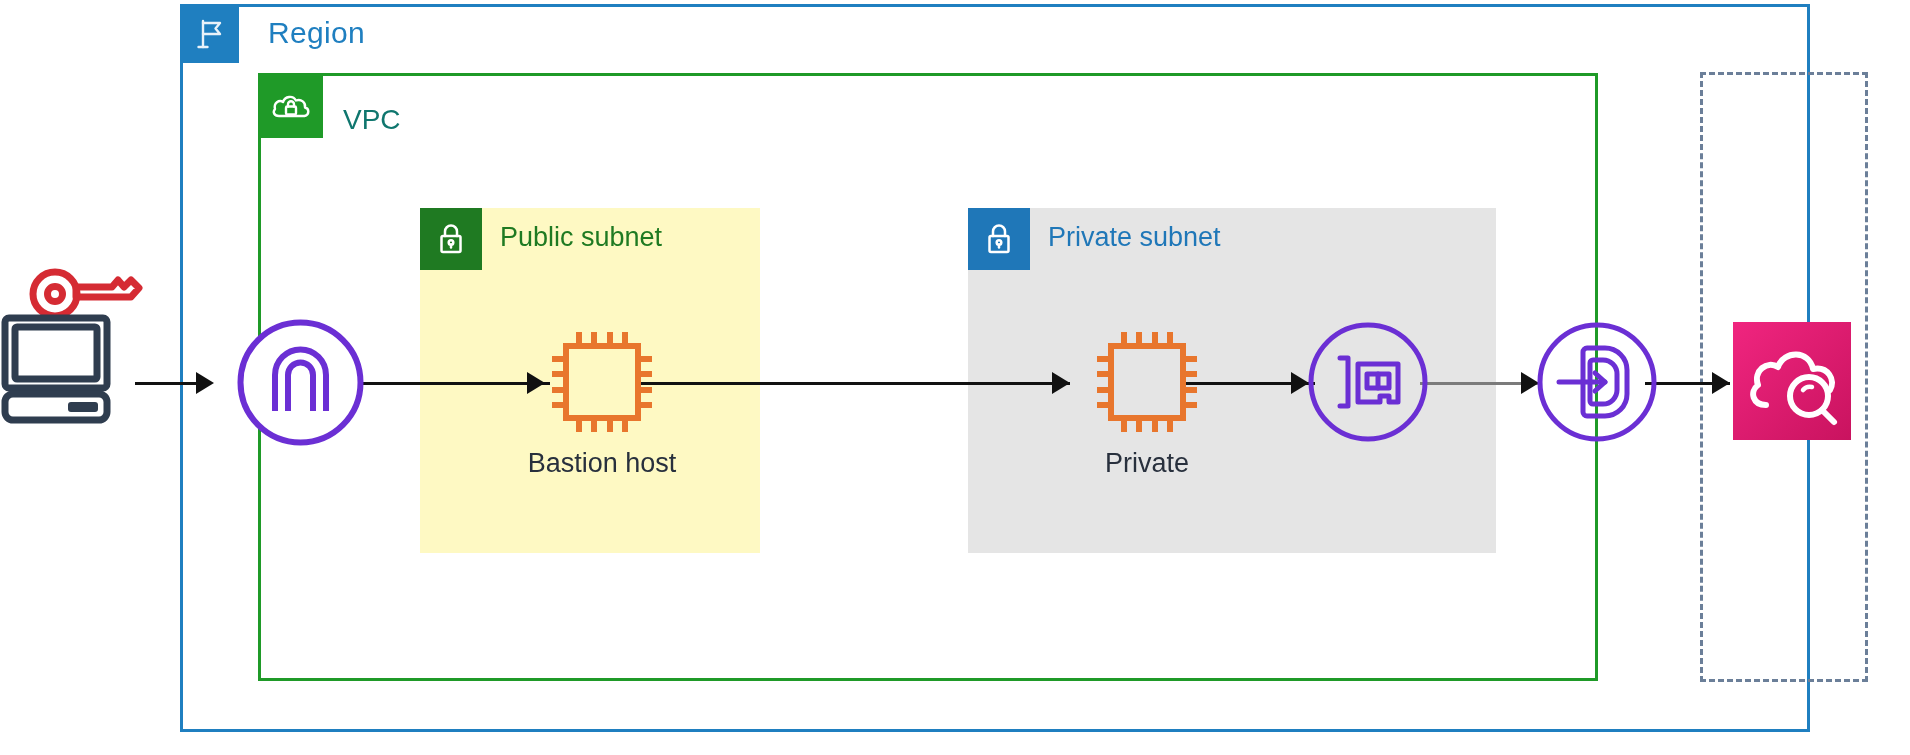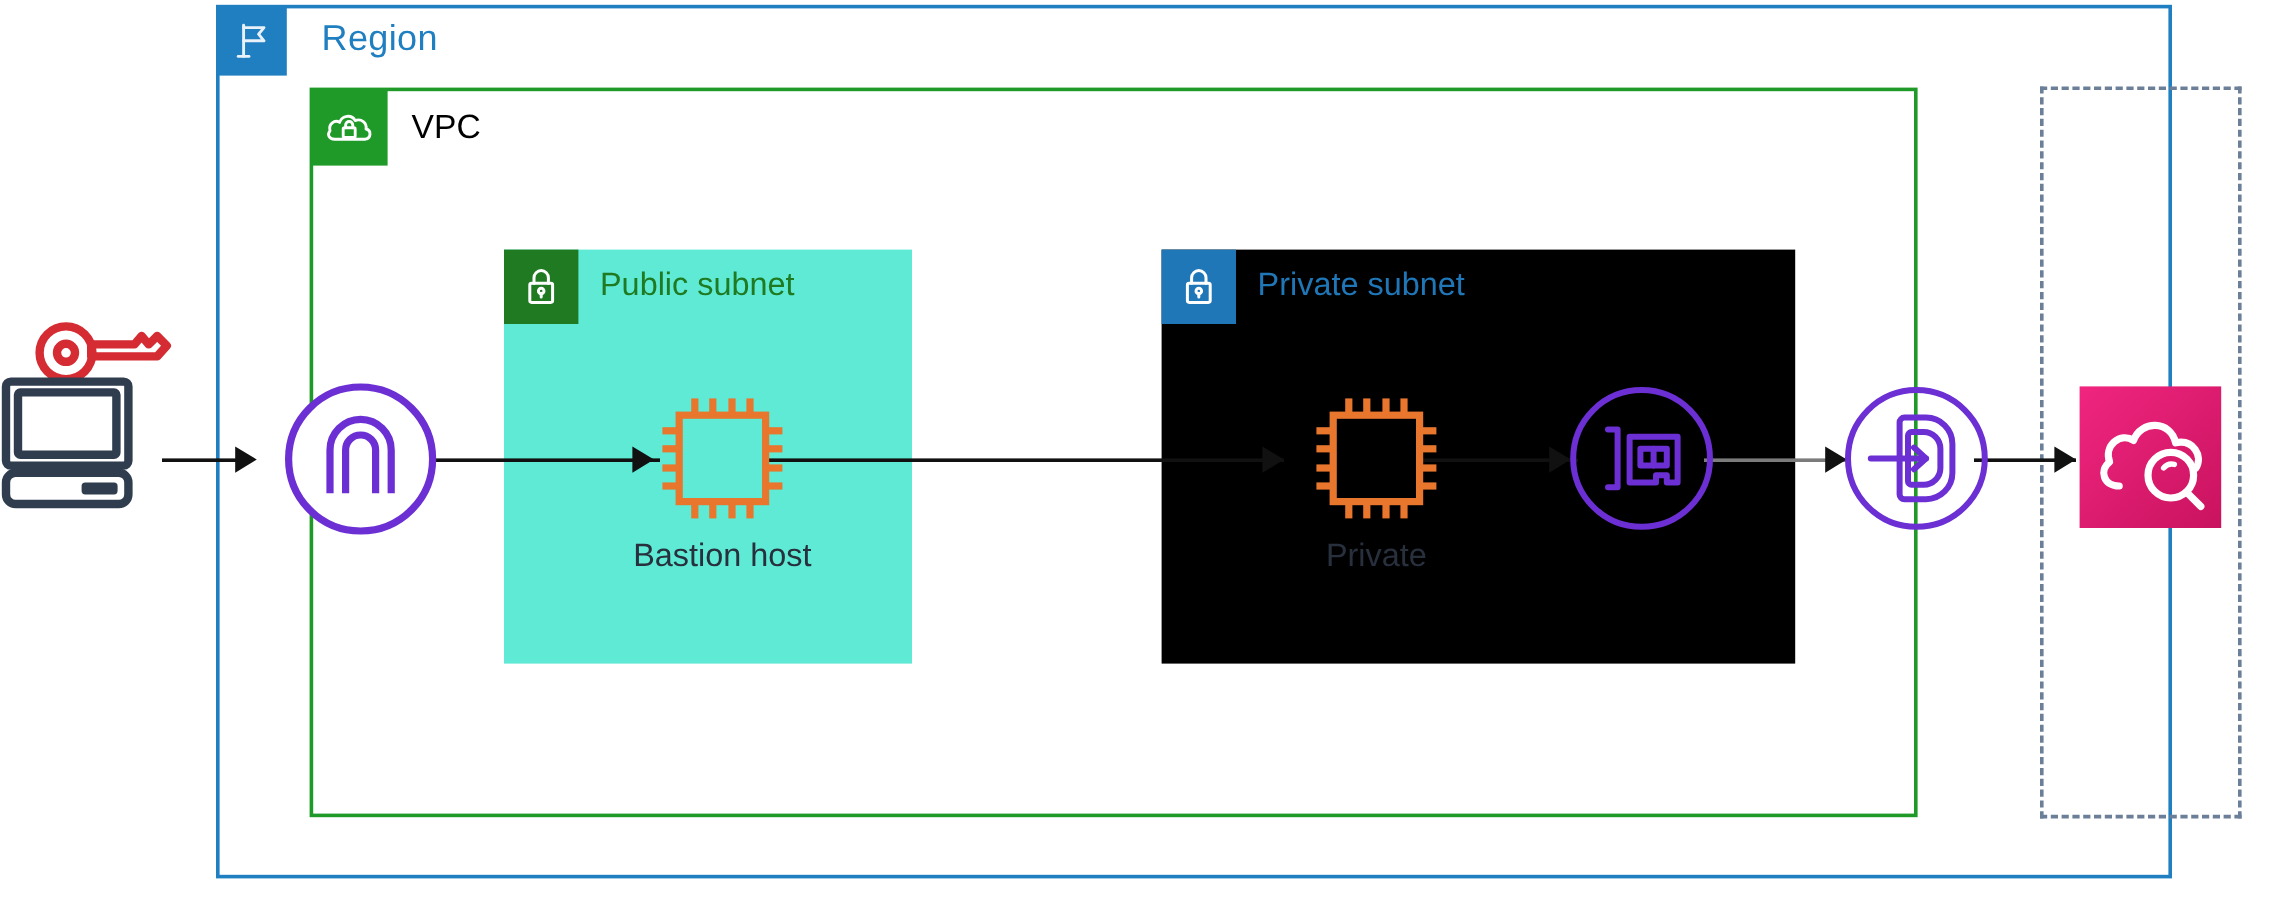--- a/index.html
+++ b/index.html
@@ -68,44 +68,44 @@
     width: 64px;
     height: 64px;
     background: #1f9a28;
     display: flex;
     align-items: center;
     justify-content: center;
   }
   .vpc-label {
     position: absolute;
     left: 343px;
-    top: 90px;
+    top: 104px;
     font-size: 28px;
-    color: #000000;
+    color: #0f766e;
     white-space: nowrap;
   }
 
   
   .subnet {
     position: absolute;
     box-sizing: border-box;
   }
   .subnet.public {
     left: 420px;
     top: 208px;
     width: 340px;
     height: 345px;
-    background: #5eead4;
+    background: #fef9c3;
   }
   .subnet.private {
     left: 968px;
     top: 208px;
     width: 528px;
     height: 345px;
-    background: #000000;
+    background: #e5e5e5;
   }
   .subnet-badge {
     position: absolute;
     left: 0;
     top: 0;
     width: 62px;
     height: 62px;
     display: flex;
     align-items: center;
     justify-content: center;

